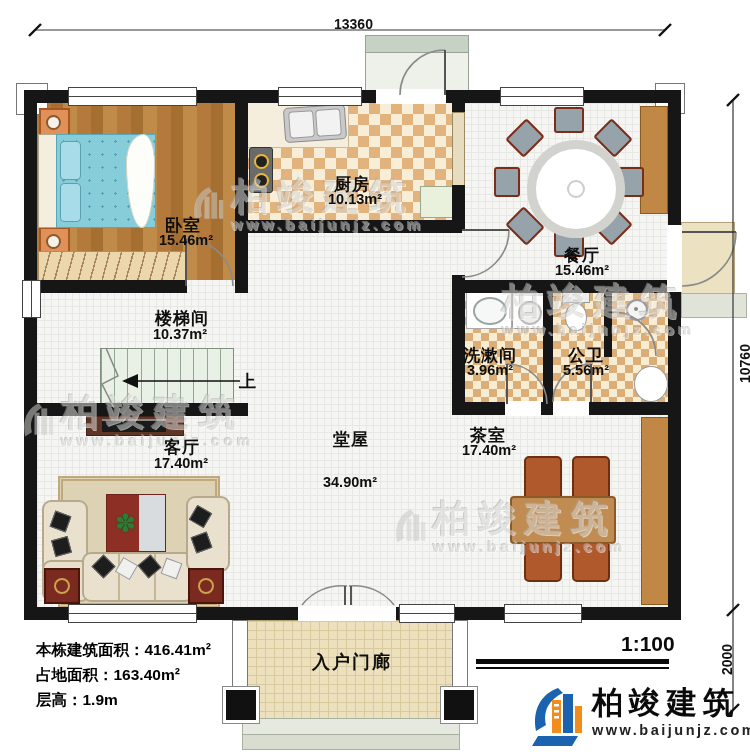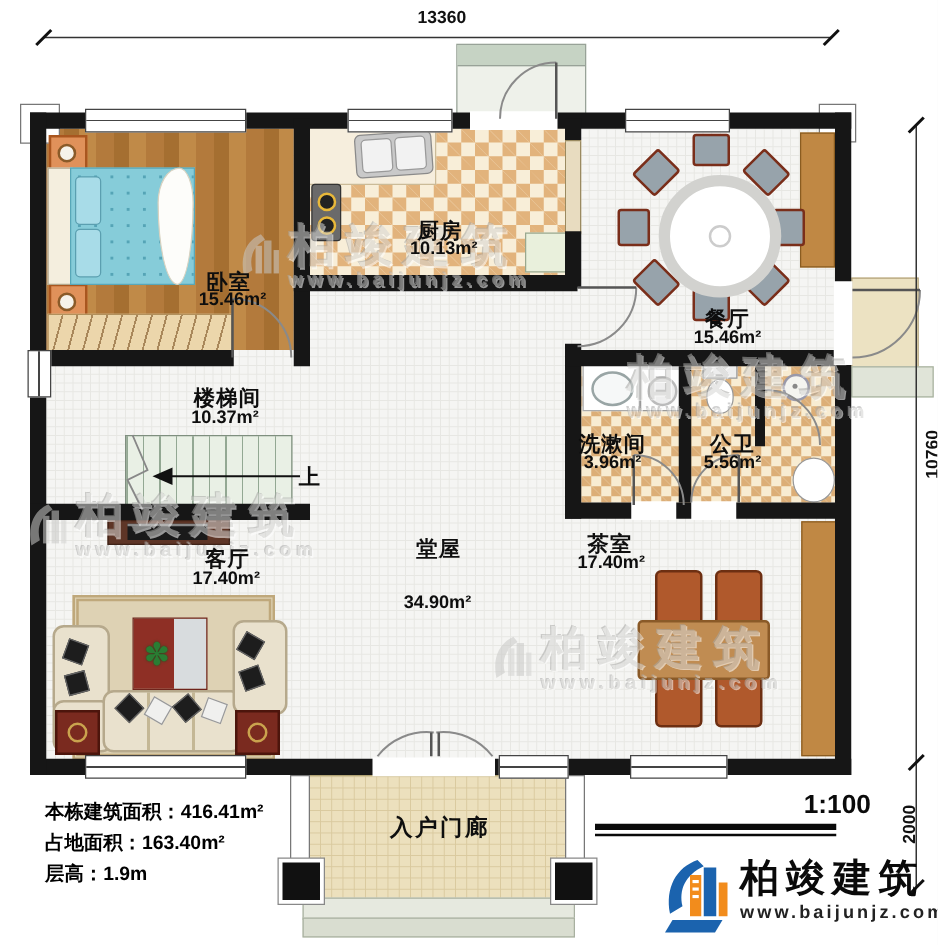--- a/index.html
+++ b/index.html
@@ -296,25 +296,25 @@
         <rect x="17" y="14" width="6" height="26" fill="#d4d4d2"></rect>
         <rect x="25" y="9" width="7" height="31" fill="#c9c9c7"></rect>
         <rect x="34" y="18" width="5" height="22" fill="#d4d4d2"></rect>
       </svg>
     <div>
         <div class="wm-name">柏竣建筑</div>
         <div class="wm-url">www.baijunjz.com</div>
       </div>
   </div>
 
-  <div class="dimtxt" style="left:334px;top:5px;text-align:right;">13360</div>
+  <div class="dimtxt" style="left:334px;top:16px;text-align:right;">13360</div>
   <div class="dimtxt" style="left:737px;top:383px;transform:rotate(-90deg);transform-origin:left top;">10760</div>
   <div class="dimtxt" style="left:719px;top:675px;transform:rotate(-90deg);transform-origin:left top;">2000</div>
 
-  <div class="abs" style="left:621px;top:632px;font-size:21px;font-weight:600;color:#0a0a0a;z-index:8;margin-left:22px;">1:100</div>
+  <div class="abs" style="left:621px;top:632px;font-size:21px;font-weight:600;color:#0a0a0a;z-index:8;">1:100</div>
   <div class="abs" style="left:476px;top:659px;width:193px;height:5px;background:#0a0a0a;z-index:8;"></div>
   <div class="abs" style="left:476px;top:667px;width:193px;height:2px;background:#0a0a0a;z-index:8;"></div>
 
   <div class="abs" style="left:530px;top:686px;display:flex;align-items:flex-start;gap:8px;z-index:8;">
     <svg width="54" height="62" viewBox="0 0 54 62">
       <path d="M28,2 C11,8 2,24 6,45 L16,39 C13,26 18,14 33,7 Z" fill="#1b63ae"></path>
       <rect x="22" y="14" width="9" height="33" fill="#f28c1c"></rect>
       <rect x="33" y="8" width="10" height="39" fill="#1b63ae"></rect>
       <rect x="45" y="20" width="7" height="27" fill="#f28c1c"></rect>
       <rect x="24" y="18" width="5" height="2.5" fill="#fff"></rect>

